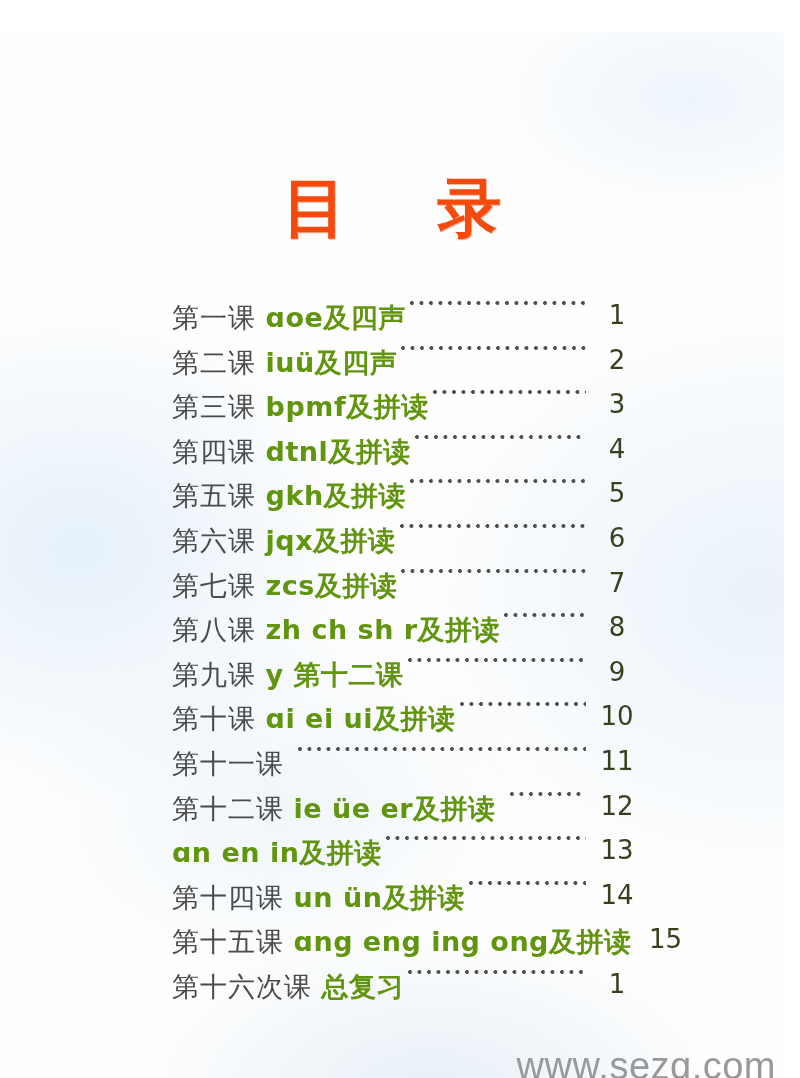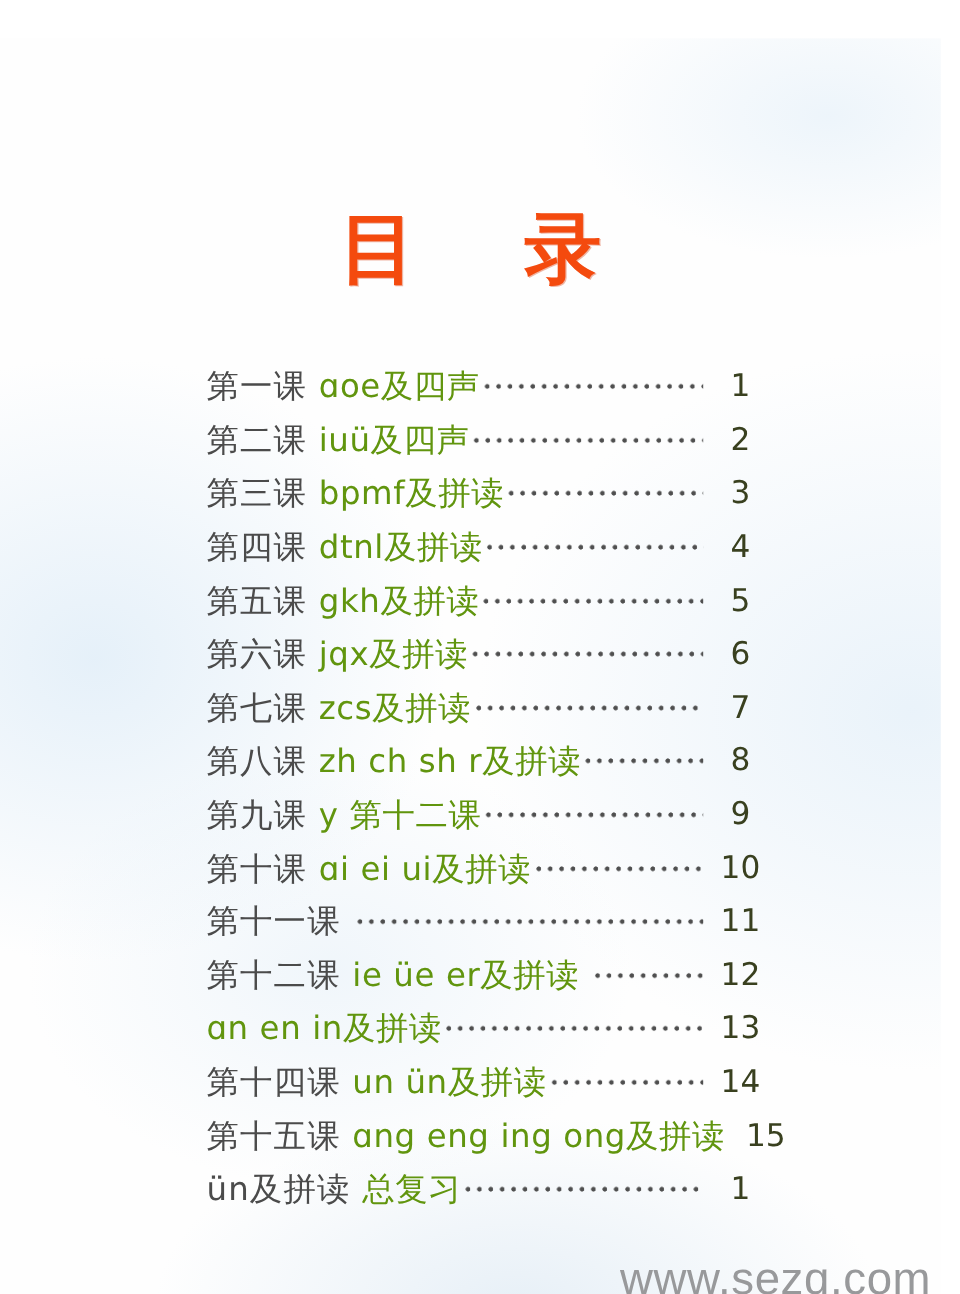--- a/index.html
+++ b/index.html
@@ -33,32 +33,32 @@
     text-shadow: 1px 1px 0 rgba(210,50,0,0.35);
   }
   .toc {
     position: absolute;
     left: 172px;
     top: 268px;
     width: 468px;
   }
   .toc-row {
     display: flex;
-    align-items: center;
+    align-items: flex-start;
     height: 44.6px;
     font-size: 27px;
   }
   .toc-label {
     color: #4b4b4b;
     white-space: pre;
     letter-spacing: 1px;
   }
   .toc-topic {
     color: #61950e;
-    font-weight: 400;
+    font-weight: 700;
     white-space: pre;
     letter-spacing: 0.5px;
   }
   .toc-dots {
     flex: 1;
     height: 6px;
     margin: 0 8px 0 3px;
     background-image: radial-gradient(circle at 3px 3px, #4f4f4f 1.7px, rgba(0,0,0,0) 2.2px);
     background-size: 9.5px 6px;
     background-repeat: repeat-x;
@@ -185,21 +185,21 @@
   </div>
 
   <div class="toc-row">
     <span class="toc-label">第十五课 </span>
         <span class="toc-topic">ɑng eng ing ong及拼读</span>
     <span class="toc-dots"></span>
     <span class="toc-page">15</span>
   </div>
 
   <div class="toc-row">
-    <span class="toc-label">ün及拼读 </span>
+    <span class="toc-label">第十六次课 </span>
         <span class="toc-topic">总复习</span>
     <span class="toc-dots"></span>
     <span class="toc-page">1</span>
   </div>
 </div>
 
   <div class="watermark">www.sezq.com</div>
 </div>
 
 </body></html>

